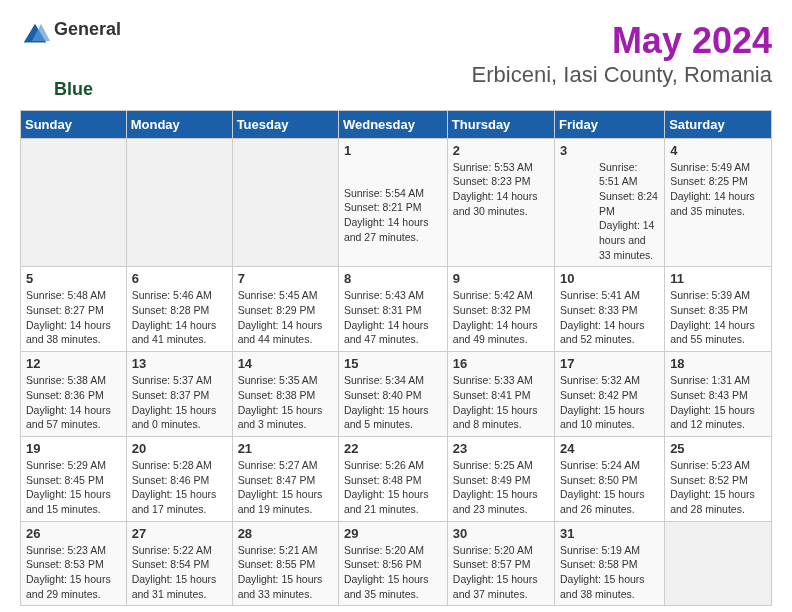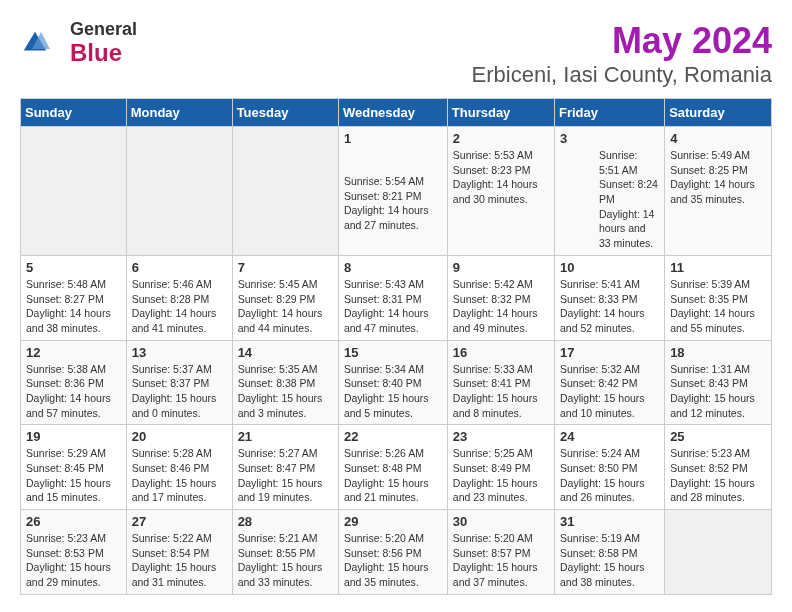--- a/index.html
+++ b/index.html
@@ -11,37 +11,37 @@
       padding: 20px;
     }
     .header {
       display: flex;
       justify-content: space-between;
       align-items: flex-start;
       margin-bottom: 10px;
     }
     .logo {
       display: flex;
-      align-items: center;
-      gap: 16px;
+      align-items: flex-start;
     }
     .logo-text {
       display: flex;
       flex-direction: column;
       line-height: 1.1;
     }
     .logo-general {
       font-size: 18px;
       font-weight: bold;
       color: #333;
     }
     .logo-blue {
-      font-size: 24px;
-      font-weight: bold;
-      color: #be185d;
+      font-size: 18px;
+      font-weight: bold;
+      color: #14532d;
+      margin-top: 40px;
     }
     .logo-icon {
       width: 30px;
       height: 30px;
       margin-right: 4px;
     }
     .title-block {
       text-align: right;
     }
     .main-title {

